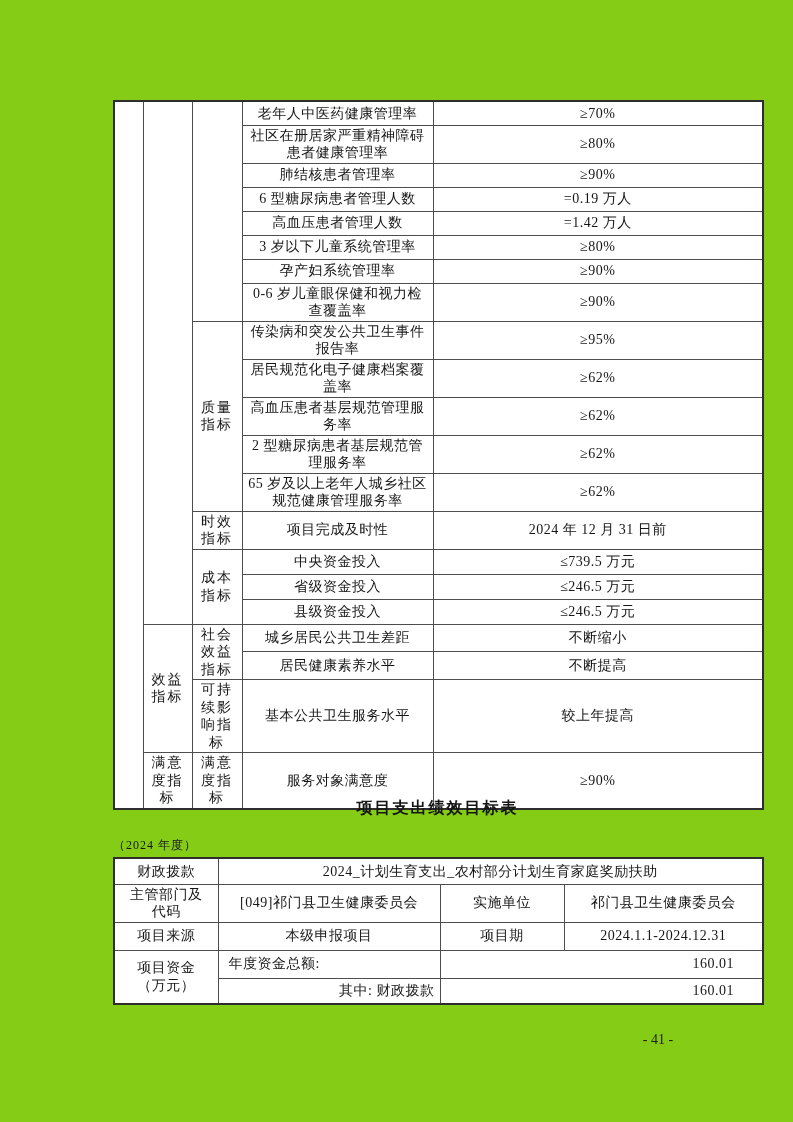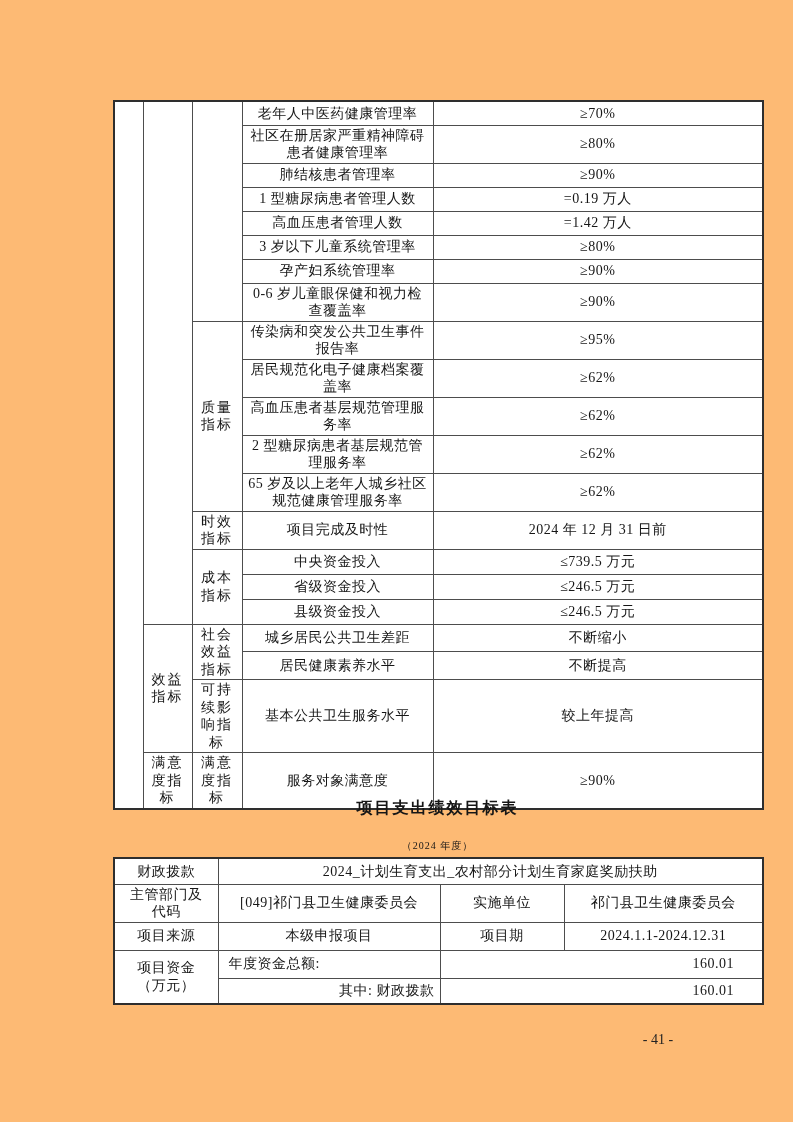--- a/index.html
+++ b/index.html
@@ -1,18 +1,18 @@
 <!DOCTYPE html>
 <html><head>
 <meta charset="utf-8">
 <style>
   html,body { margin:0; padding:0; background:#e8e8e8; }
   .page {
     position:relative; width:793px; height:1122px; margin:0 auto;
-    background:#fdba74; overflow:hidden;
+    background:#84cc16; overflow:hidden;
     font-family:"Liberation Serif","DejaVu Serif",serif;
     color:#161616;
   }
   table { border-collapse:collapse; table-layout:fixed; position:absolute; background:#fff; }
   td {
     border:1px solid #4d4d4d; text-align:center; vertical-align:middle;
     font-size:14px; line-height:1.25; padding:1px 5px; overflow:hidden;
     word-break:break-all;
   }
   
@@ -21,21 +21,21 @@
   .t1 td.name { letter-spacing:0.5px; }
   .t1 td.val  { letter-spacing:0.5px; }
   
   .sec-title {
     position:absolute; left:113px; top:792px; width:649px; height:32px;
     line-height:32px; text-align:center; font-size:16px; font-weight:bold;
     letter-spacing:2px;
   }
   .sec-subtitle {
     position:absolute; left:113px; top:837px; width:649px; height:17px;
-    line-height:17px; text-align:center; font-size:10px; letter-spacing:1px;
+    line-height:17px; text-align:left; font-size:12px; letter-spacing:1px;
   }
   
   .t2 { left:113px; top:857px; width:649px; border:2px solid #2e2e2e; }
   .t2 td { letter-spacing:0.5px; }
   .t2 td.pre { white-space:pre-line; }
   .t2 td.left   { text-align:left; padding-left:10px; }
   .t2 td.indent { text-align:right; padding-left:28px; }
   .t2 td.num    { text-align:right; padding-right:28px; }
   
   .pageno {
@@ -66,21 +66,21 @@
         </tr>
         <tr style="height: 35px;">
           <td class="name">社区在册居家严重精神障碍患者健康管理率</td>
           <td class="val">≥80%</td>
         </tr>
         <tr style="height: 24px; padding-left: 33px;">
           <td class="name">肺结核患者管理率</td>
           <td class="val">≥90%</td>
         </tr>
         <tr style="height: 24px;">
-          <td class="name">1 型糖尿病患者管理人数</td>
+          <td class="name">6 型糖尿病患者管理人数</td>
           <td class="val">=0.19 万人</td>
         </tr>
         <tr style="height: 24px;">
           <td class="name">高血压患者管理人数</td>
           <td class="val">=1.42 万人</td>
         </tr>
         <tr style="height: 24px;">
           <td class="name">3 岁以下儿童系统管理率</td>
           <td class="val">≥80%</td>
         </tr>

